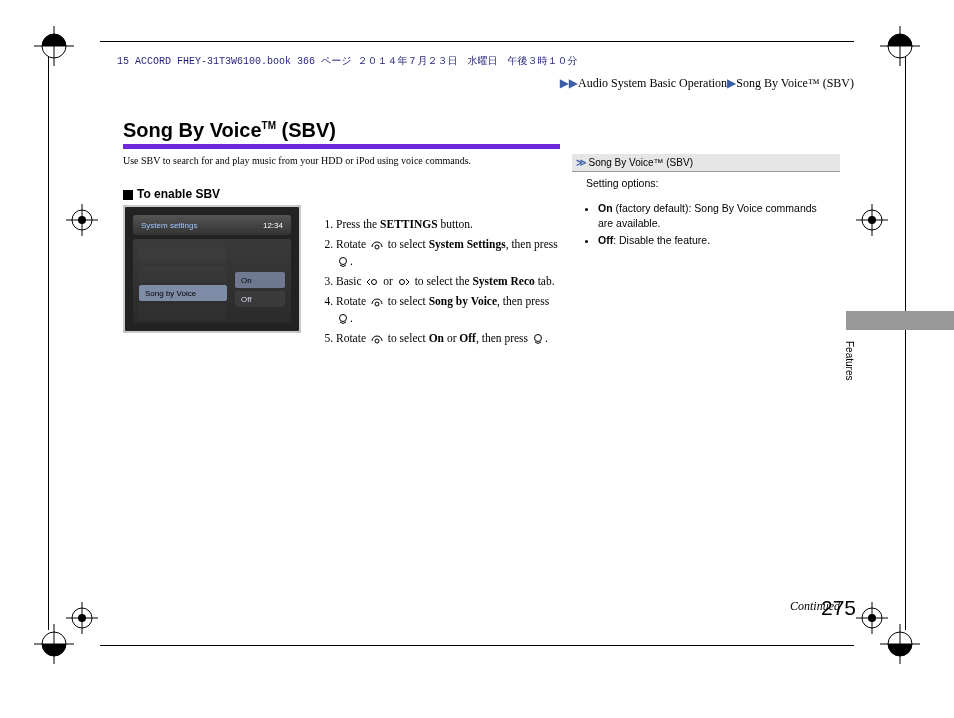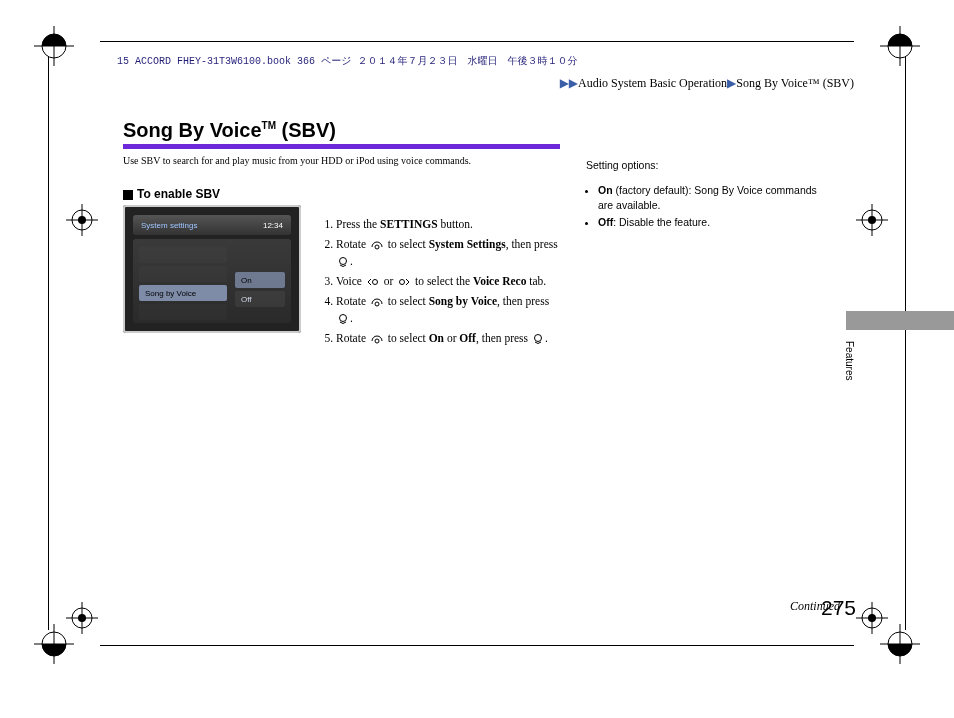--- a/index.html
+++ b/index.html
@@ -93,45 +93,46 @@
   <div class="steps">
     <ol>
       <li><span>Press the </span><b>SETTINGS</b><span> button.</span></li>
       <li><span>Rotate </span><span class="icon-dial"><svg width="14" height="12">
               <path d="M2 8a5 5 0 0 1 10 0" fill="none" stroke="#000"></path>
               <circle cx="7" cy="8" r="2" fill="none" stroke="#000"></circle>
             </svg></span><span> to select </span><b>System Settings</b><span>, then press </span><span class="icon-enter"><svg width="12" height="12">
               <circle cx="6" cy="5" r="3.5" fill="none" stroke="#000"></circle>
               <path d="M3 9 Q6 12 9 9" fill="none" stroke="#000"></path>
             </svg></span><span>.</span></li>
-      <li><span>Voice </span><span class="icon-left"><svg width="14" height="10">
+      <li><span>Basic </span><span class="icon-left"><svg width="14" height="10">
               <path d="M5 2 L2 5 L5 8" fill="none" stroke="#000"></path>
               <circle cx="9" cy="5" r="2.5" fill="none" stroke="#000"></circle>
             </svg></span><span> or </span><span class="icon-right"><svg width="14" height="10">
               <circle cx="5" cy="5" r="2.5" fill="none" stroke="#000"></circle>
               <path d="M9 2 L12 5 L9 8" fill="none" stroke="#000"></path>
-            </svg></span><span> to select the </span><b>Voice Reco</b><span> tab.</span></li>
+            </svg></span><span> to select the </span><b>System Reco</b><span> tab.</span></li>
       <li><span>Rotate </span><span class="icon-dial"><svg width="14" height="12">
               <path d="M2 8a5 5 0 0 1 10 0" fill="none" stroke="#000"></path>
               <circle cx="7" cy="8" r="2" fill="none" stroke="#000"></circle>
             </svg></span><span> to select </span><b>Song by Voice</b><span>, then press </span><span class="icon-enter"><svg width="12" height="12">
               <circle cx="6" cy="5" r="3.5" fill="none" stroke="#000"></circle>
               <path d="M3 9 Q6 12 9 9" fill="none" stroke="#000"></path>
             </svg></span><span>.</span></li>
       <li><span>Rotate </span><span class="icon-dial"><svg width="14" height="12">
               <path d="M2 8a5 5 0 0 1 10 0" fill="none" stroke="#000"></path>
               <circle cx="7" cy="8" r="2" fill="none" stroke="#000"></circle>
             </svg></span><span> to select </span><b>On</b><span> or </span><b>Off</b><span>, then press </span><span class="icon-enter"><svg width="12" height="12">
               <circle cx="6" cy="5" r="3.5" fill="none" stroke="#000"></circle>
               <path d="M3 9 Q6 12 9 9" fill="none" stroke="#000"></path>
             </svg></span><span>.</span></li>
     </ol>
   </div>
 
   <div class="sidebar">
+    <div class="sb-head"><span class="chev">≫</span><span>Song By Voice™ (SBV)</span></div>
     <div class="sb-body">
       <span>Setting options:</span>
       <ul>
         <li><b>On</b><span> (factory default): Song By Voice commands are available.</span></li>
         <li><b>Off</b><span>: Disable the feature.</span></li>
       </ul>
     </div>
   </div>
 
   <div class="tab"></div>

